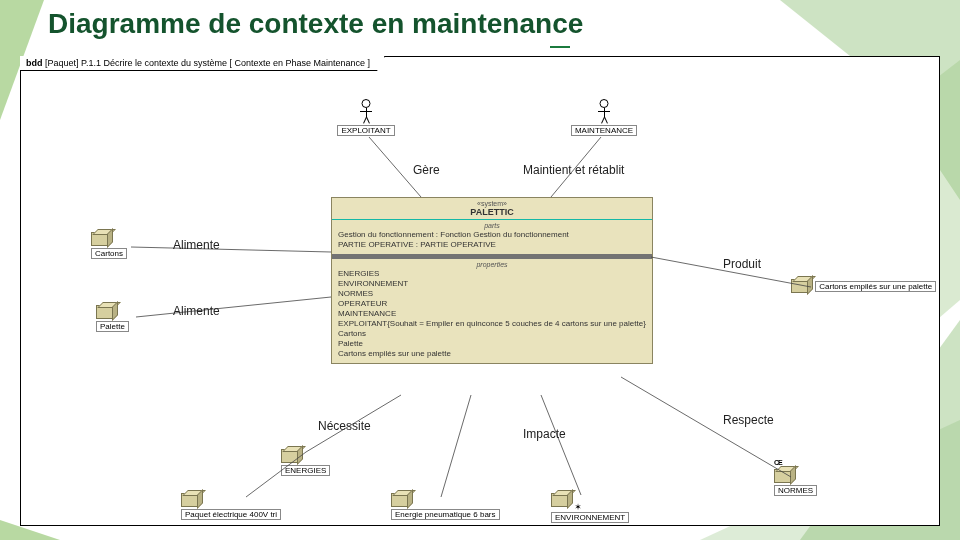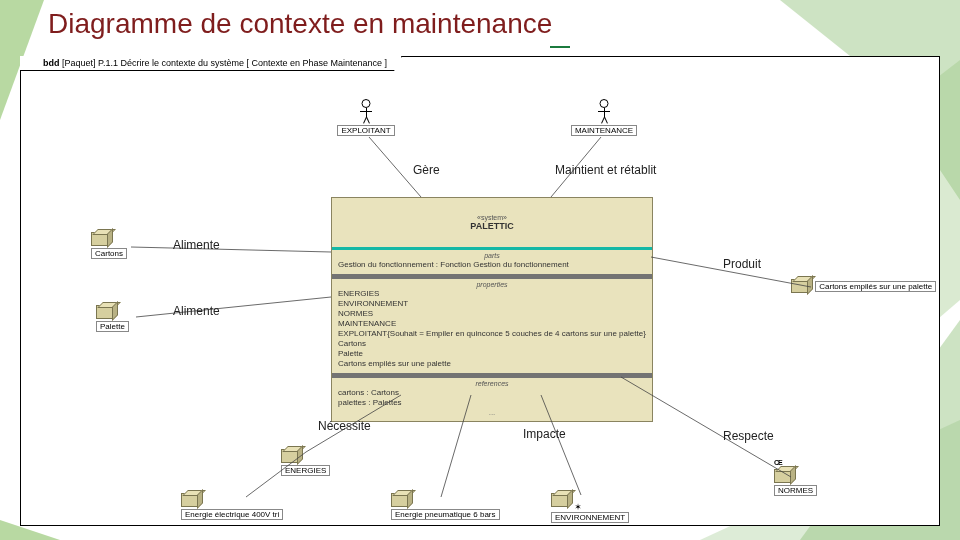--- a/index.html
+++ b/index.html
@@ -16,23 +16,23 @@
     position: absolute;
     inset: 0;
     z-index: 0;
     pointer-events: none;
   }
   .title {
     position: absolute;
     top: 8px;
     left: 48px;
     font-size: 28px;
-    color: #7f1d1d;
+    color: #14532d;
     z-index: 5;
-    font-weight: 400;
+    font-weight: 700;
   }
   .underline {
     position: absolute;
     top: 46px;
     left: 550px;
     width: 20px;
     height: 2px;
     background: #1b7a3e;
     z-index: 5;
   }
@@ -44,21 +44,21 @@
     height: 468px;
     border: 1px solid #000;
     background: #fff;
     z-index: 2;
   }
   .frame-label {
     position: absolute;
     top: -1px;
     left: -1px;
     font-size: 9px;
-    padding: 2px 23px;
+    padding: 2px 6px;
     border: 1px solid #000;
     border-top: none;
     border-left: none;
     background: #fff;
     white-space: nowrap;
     clip-path: polygon(0 0, 100% 0, calc(100% - 8px) 100%, 0 100%);
     padding-right: 14px;
   }
   .frame-label b { font-weight: bold; }
 
@@ -161,22 +161,22 @@
     left: 310px;
     top: 140px;
     width: 320px;
     border: 1px solid #8a8460;
     background: #e9e3bd;
     font-size: 8px;
     color: #333;
   }
   .system .hdr {
     text-align: center;
-    border-bottom: 3px solid #14b8a6;
-    padding: 16px 4px;
+    border-bottom: 1px solid #14b8a6;
+    padding: 2px 4px;
   }
   .system .hdr .stereo { font-size: 7px; color: #555; }
   .system .hdr .name { font-weight: bold; font-size: 9px; }
   .system .section {
     border-bottom: 5px solid #737373;
     padding: 2px 6px 4px;
   }
   .system .section:last-child { border-bottom: none; }
   .system .sec-title {
     text-align: center;
@@ -264,43 +264,43 @@
   </div>
   <div class="actor" style="left:548px; top:42px;">
     <div class="stick">
         <div class="arms"></div>
         <div class="legs"></div>
       </div>
     <span class="lbl">MAINTENANCE</span>
   </div>
 
   <div class="edge-lbl" style="left:390px; top:106px;">Gère</div>
-  <div class="edge-lbl" style="left:500px; top:106px;margin-left:32px;">Maintient et rétablit</div>
+  <div class="edge-lbl" style="left:500px; top:106px;">Maintient et rétablit</div>
   <div class="edge-lbl" style="left:150px; top:181px;">Alimente</div>
   <div class="edge-lbl" style="left:150px; top:247px;">Alimente</div>
   <div class="edge-lbl" style="left:295px; top:362px;">Nécessite</div>
   <div class="edge-lbl" style="left:500px; top:370px;text-align:right;">Impacte</div>
-  <div class="edge-lbl" style="left:700px; top:372px;">Respecte</div>
+  <div class="edge-lbl" style="left:700px; top:356px;">Respecte</div>
   <div class="edge-lbl" style="left:700px; top:200px;">Produit</div>
 
   <div class="block" style="left:70px; top:175px;">
     <div class="cube"></div>
     <span class="lbl">Cartons</span>
   </div>
   <div class="block" style="left:75px; top:248px;">
     <div class="cube"></div>
     <span class="lbl">Palette</span>
   </div>
   <div class="block" style="left:260px; top:392px;">
     <div class="cube"></div>
     <span class="lbl">ENERGIES</span>
   </div>
   <div class="block" style="left:160px; top:436px;">
     <div class="cube"></div>
-    <span class="lbl">Energie électrique 400V tri</span>
+    <span class="lbl">Paquet électrique 400V tri</span>
   </div>
   <div class="block" style="left:370px; top:436px;">
     <div class="cube"></div>
     <span class="lbl">Energie pneumatique 6 bars</span>
   </div>
   <div class="block" style="left:530px; top:436px;">
     <div class="cube" style="display:inline-block"></div>
     <span style="font-size:9px; vertical-align:middle; margin-left:3px;">✶</span><br>
     <span class="lbl">ENVIRONNEMENT</span>
   </div>
@@ -315,33 +315,29 @@
   </div>
 
   <div class="system">
     <div class="hdr">
       <div class="stereo">«system»</div>
       <div class="name">PALETTIC</div>
     </div>
     <div class="section">
       <div class="sec-title">parts</div>
       <div class="line">Gestion du fonctionnement : Fonction Gestion du fonctionnement</div>
+      <div class="line">PARTIE OPERATIVE : PARTIE OPERATIVE</div>
     </div>
     <div class="section">
       <div class="sec-title">properties</div>
       <div class="line">ENERGIES</div>
       <div class="line">ENVIRONNEMENT</div>
       <div class="line">NORMES</div>
+      <div class="line">OPERATEUR</div>
       <div class="line">MAINTENANCE</div>
       <div class="line">EXPLOITANT{Souhait = Empiler en quinconce 5 couches de 4 cartons sur une palette}</div>
       <div class="line">Cartons</div>
       <div class="line">Palette</div>
       <div class="line">Cartons empilés sur une palette</div>
     </div>
-    <div class="section">
-      <div class="sec-title">references</div>
-      <div class="line">cartons : Cartons</div>
-      <div class="line">palettes : Palettes</div>
-      <div class="center-ell">...</div>
-    </div>
   </div>
 
 </div>
 
 </body></html>

